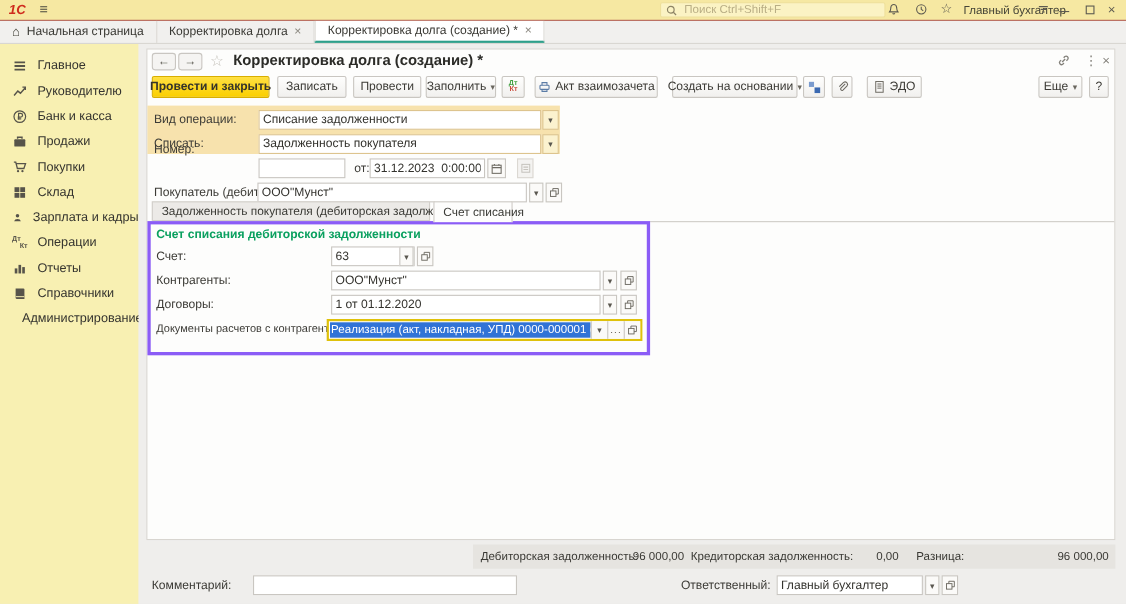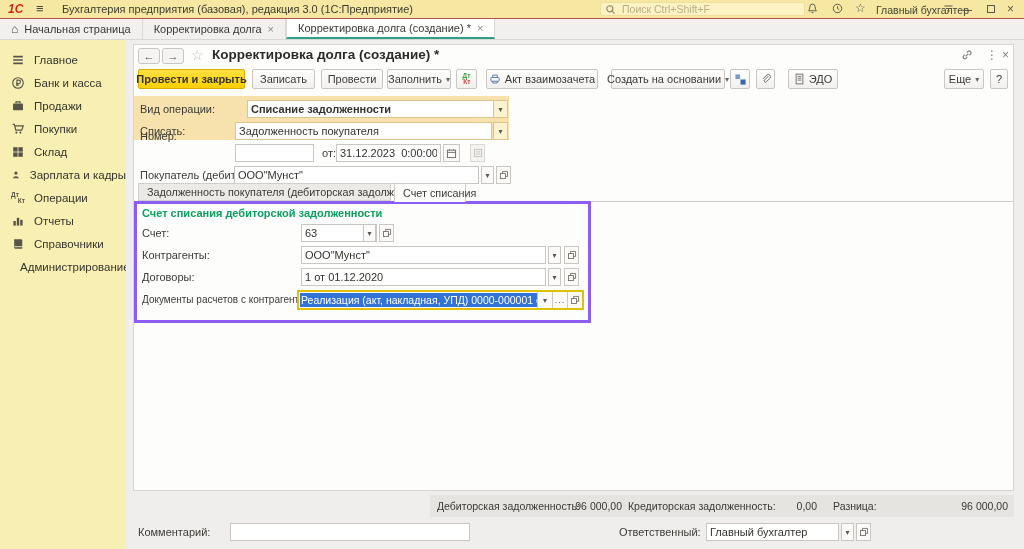--- a/index.html
+++ b/index.html
@@ -75,21 +75,20 @@
   .footer-label{position:absolute;height:18px;line-height:18px;white-space:nowrap;}
 </style>
 </head>
 <body>
 
 <div class="screen">
 
   <div class="titlebar">
     <span class="logo">1С</span>
     <span class="burger">≡</span>
-    <span class="app-title">Бухгалтерия предприятия (базовая), редакция 3.0  (1С:Предприятие)</span>
     <div class="search">
       <span>
         <svg width="11" height="11" viewBox="0 0 16 16">
             <circle cx="7" cy="7" r="4.4" fill="none" stroke="#8d8465" stroke-width="1.6"></circle>
             <line x1="10.4" y1="10.4" x2="14" y2="14" stroke="#8d8465" stroke-width="1.6"></line>
           </svg>
       </span>
       <input placeholder="Поиск Ctrl+Shift+F" style="">
     </div>
     <span class="tb-ic" style="left:806px;">
@@ -130,20 +129,27 @@
       <span class="tab-close">×</span>
     </div>
   </div>
 
   <nav class="sidebar">
     <div class="side-item">
       <svg width="14" height="14" viewBox="0 0 14 14" fill="none" stroke="#57544a" stroke-width="1.6">
           <path d="M2.2 3.6h9.6M2.2 7h9.6M2.2 10.4h9.6"></path>
         </svg>
       <span>Главное</span>
+    </div>
+    <div class="side-item">
+      <svg width="14" height="14" viewBox="0 0 14 14" fill="none" stroke="#57544a" stroke-width="1.3">
+          <path d="M1.8 10.8l3.4-4 2.4 1.9 4.4-5"></path>
+          <path d="M9.4 3.2h2.6v2.6"></path>
+        </svg>
+      <span>Руководителю</span>
     </div>
     <div class="side-item">
       <svg width="14" height="14" viewBox="0 0 14 14" fill="none" stroke="#57544a" stroke-width="1.1">
           <circle cx="7" cy="7" r="5.3"></circle>
           <path d="M5.9 9.9V4.1h1.9a1.7 1.7 0 1 1 0 3.4H5.1M5.1 9h3.2"></path>
         </svg>
       <span>Банк и касса</span>
     </div>
     <div class="side-item">
       <svg width="14" height="14" viewBox="0 0 14 14">
@@ -286,21 +292,21 @@
           <span>Еще</span>
           <span class="dd">▾</span>
         </div>
       <div class="btn" style="left:856px;width:18px;padding:0;">
           <span>?</span>
         </div>
 
       <div class="strip"></div>
 
       <span class="flabel" style="left:6px;top:55px;">Вид операции:</span>
-      <input class="finput striped" style="left: 113px; top: 55px; width: 257px; font-weight: bold;" value="Списание задолженности">
+      <input class="finput striped" style="left: 101px; top: 55px; width: 257px;" value="Списание задолженности">
       <div class="sbtn striped" style="left:359px;top:55px;">
           <span>▾</span>
         </div>
 
       <span class="flabel" style="left:6px;top:77px;">Списать:</span>
       <input class="finput striped" style="left: 101px; top: 77px; width: 257px;" value="Задолженность покупателя">
       <div class="sbtn striped" style="left:359px;top:77px;">
           <span>▾</span>
         </div>
 

